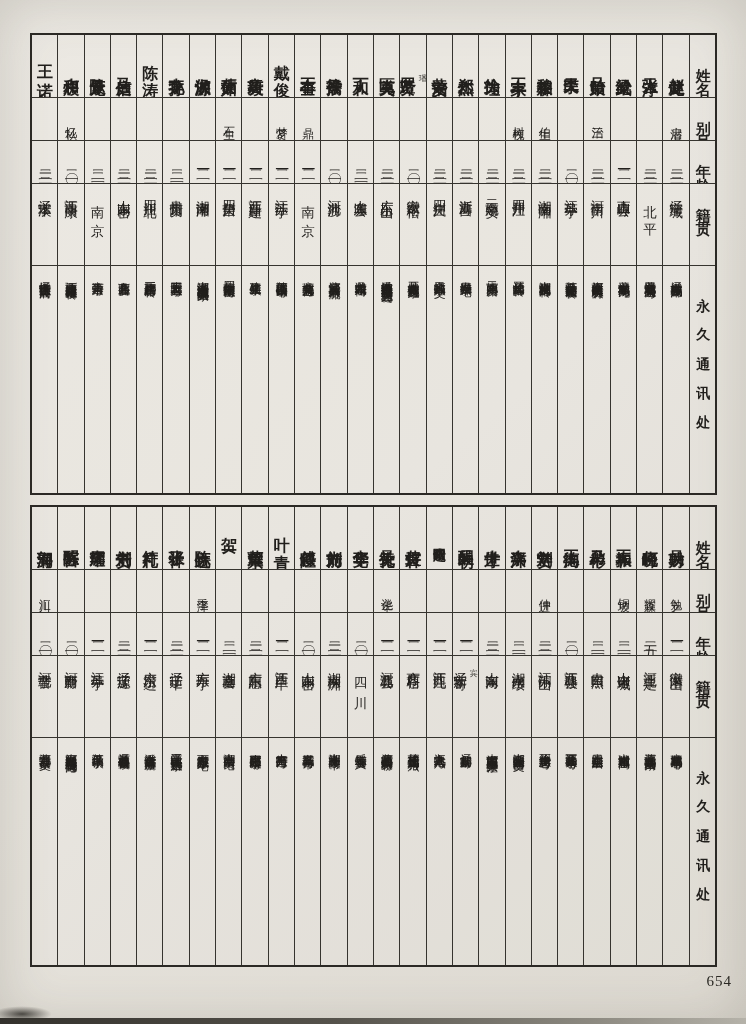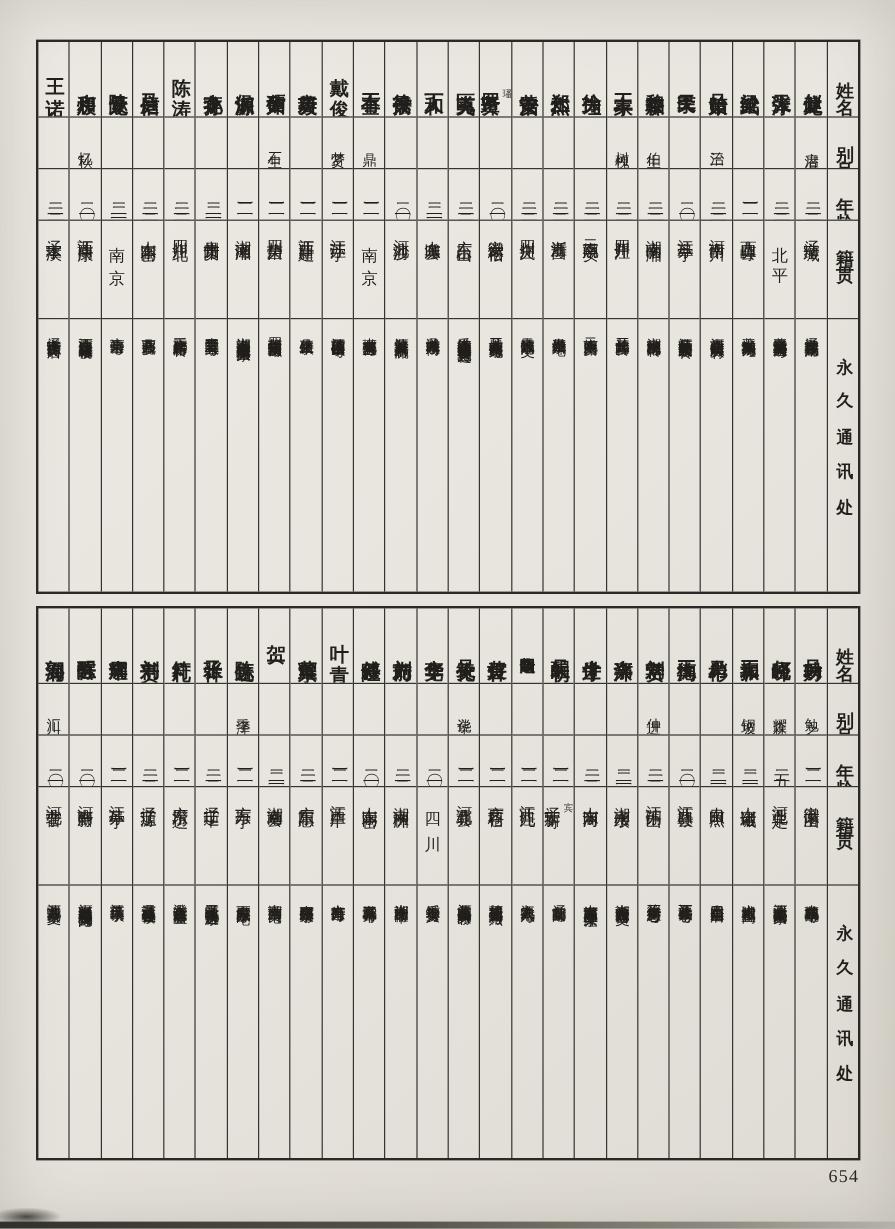--- a/index.html
+++ b/index.html
@@ -25,21 +25,21 @@
   .nm.spread2{letter-spacing:1.1em;padding-top:.5em;}
   .al{font-size:12px;letter-spacing:2px;}
   .ag{font-size:14px;letter-spacing:3px;}
   .og{font-size:13.5px;letter-spacing:1.5px;max-height:70px;line-height:1.0;}
   .og.spread2{letter-spacing:1.4em;padding-top:.4em;}
   .ad{font-size:12px;letter-spacing:.5px;line-height:1.08;max-height:226px;}
   .note{font-size:8px;writing-mode:vertical-rl;text-orientation:upright;color:#3a3833;margin-top:1px;}
   .hd{font-size:15px;font-weight:bold;}
   .hd2{letter-spacing:.9em;padding-top:.45em;}
   .hd5{letter-spacing:2.1em;padding-top:1em;font-size:14px;}
-  .page-number{position:absolute;right:30px;bottom:34px;font-size:15px;letter-spacing:1px;color:#2a2823;}
+  .page-number{position:absolute;right:14px;bottom:34px;font-size:15px;letter-spacing:1px;color:#2a2823;}
   .scan-bottom{position:absolute;left:0;right:0;bottom:0;height:6px;
     background:linear-gradient(to right,#33312c 0%,#55524b 45%,#8d8a81 80%,#b5b2a9 100%);}
   .smudge{position:absolute;left:-8px;bottom:2px;width:60px;height:16px;border-radius:50%;
     background:radial-gradient(ellipse at center,rgba(40,38,33,.8),rgba(40,38,33,0) 70%);}
 </style>
 </head>
 <body>
 
 <div class="page">
   <div class="vtable top">

